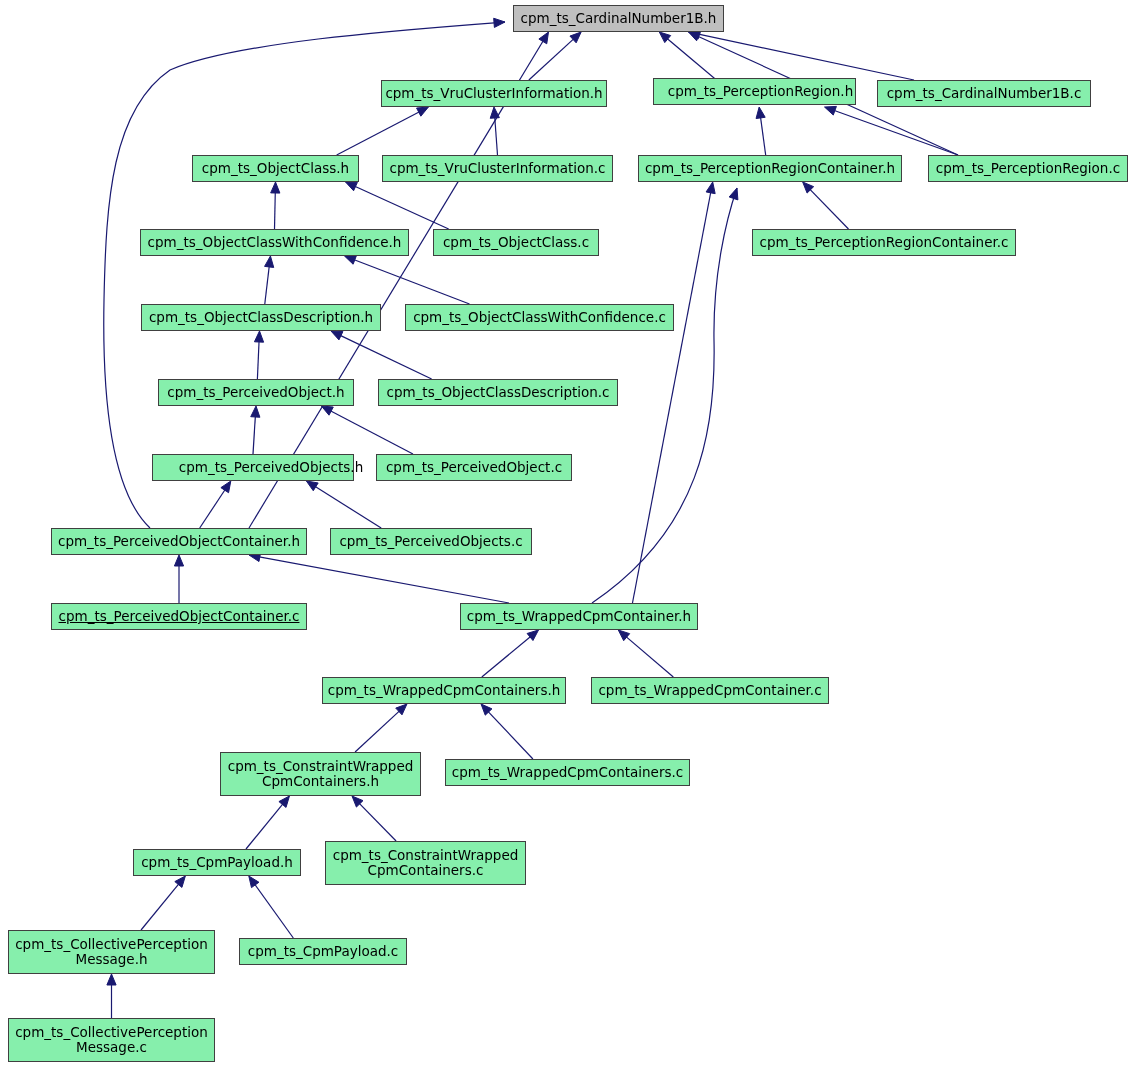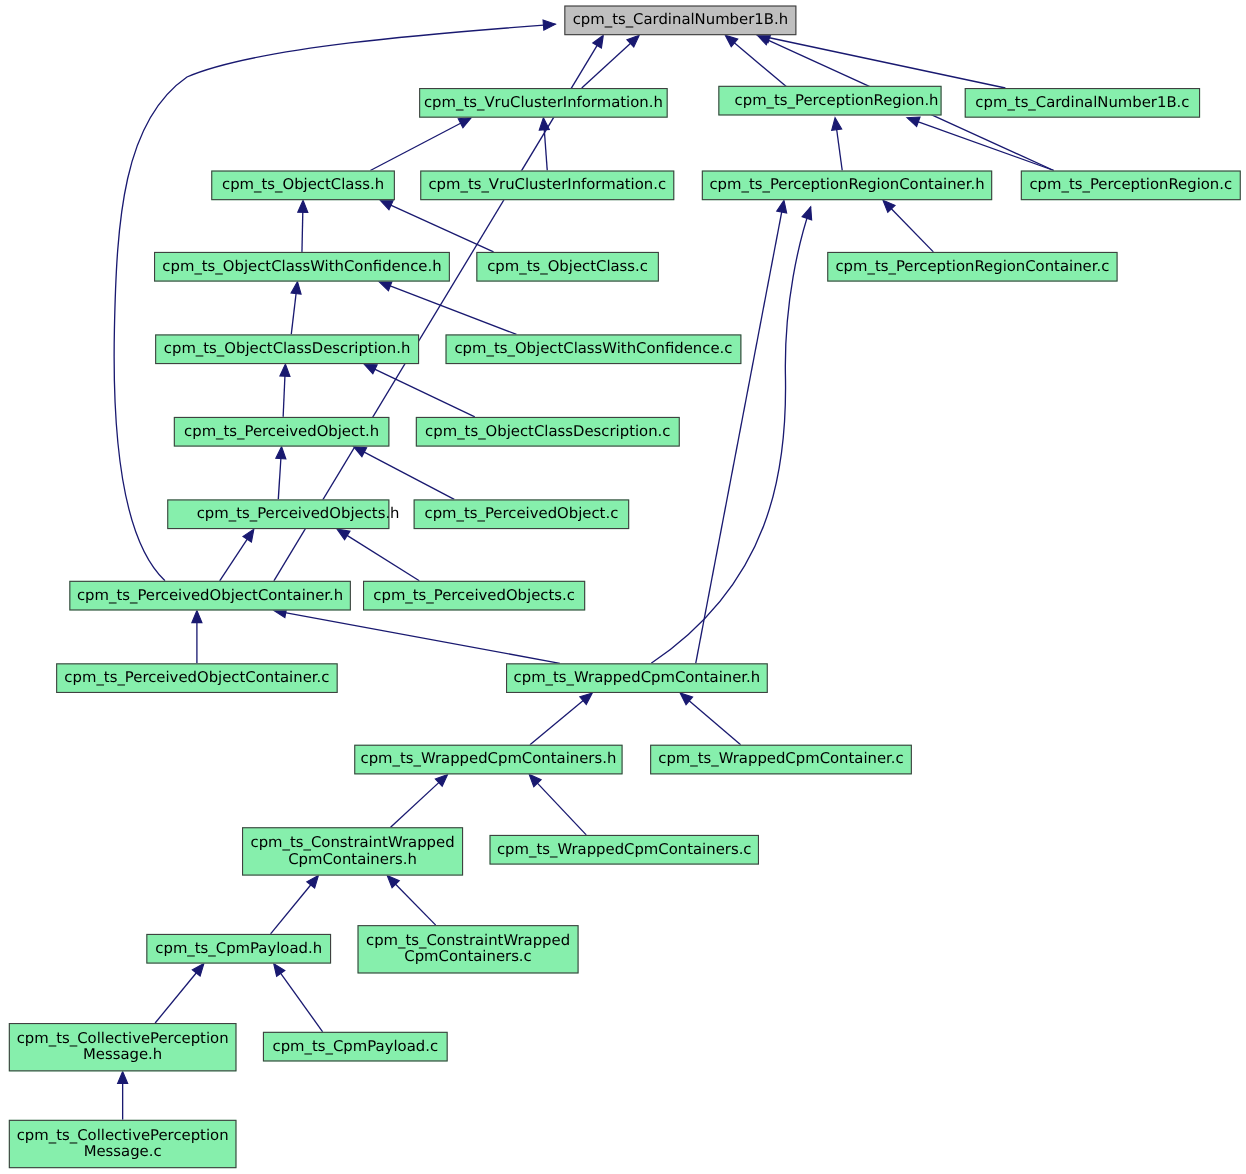--- a/index.html
+++ b/index.html
@@ -140,23 +140,23 @@
       <div class="node" style="left: 928px; top: 155px; width: 200px; height: 27px;">cpm_ts_PerceptionRegion.c</div>
       <div class="node" style="left: 140px; top: 229px; width: 269px; height: 27px;">cpm_ts_ObjectClassWithConfidence.h</div>
       <div class="node" style="left: 433px; top: 229px; width: 166px; height: 27px;">cpm_ts_ObjectClass.c</div>
       <div class="node" style="left: 724px; top: 229px; width: 264px; height: 27px; margin-left: 28px;">cpm_ts_PerceptionRegionContainer.c</div>
       <div class="node" style="left: 141px; top: 304px; width: 240px; height: 27px;">cpm_ts_ObjectClassDescription.h</div>
       <div class="node" style="left: 405px; top: 304px; width: 269px; height: 27px;">cpm_ts_ObjectClassWithConfidence.c</div>
       <div class="node" style="left: 158px; top: 379px; width: 196px; height: 27px; text-align: center;">cpm_ts_PerceivedObject.h</div>
       <div class="node" style="left: 378px; top: 379px; width: 240px; height: 27px;">cpm_ts_ObjectClassDescription.c</div>
       <div class="node" style="left: 152px; top: 454px; width: 202px; height: 27px; padding-left: 36px;">cpm_ts_PerceivedObjects.h</div>
       <div class="node" style="left: 376px; top: 454px; width: 196px; height: 27px;">cpm_ts_PerceivedObject.c</div>
-      <div class="node" style="left: 51px; top: 528px; width: 256px; height: 27px; margin-left: 12px;">cpm_ts_PerceivedObjectContainer.h</div>
+      <div class="node" style="left: 51px; top: 528px; width: 256px; height: 27px;">cpm_ts_PerceivedObjectContainer.h</div>
       <div class="node" style="left: 330px; top: 528px; width: 202px; height: 27px;">cpm_ts_PerceivedObjects.c</div>
-      <div class="node" style="left: 51px; top: 603px; width: 256px; height: 27px;">cpm_ts_PerceivedObjectContainer.c</div>
+      <div class="node" style="left: 51px; top: 603px; width: 256px; height: 27px; text-decoration: underline;">cpm_ts_PerceivedObjectContainer.c</div>
       <div class="node" style="left: 460px; top: 603px; width: 238px; height: 27px;">cpm_ts_WrappedCpmContainer.h</div>
       <div class="node" style="left: 322px; top: 677px; width: 244px; height: 27px;">cpm_ts_WrappedCpmContainers.h</div>
       <div class="node" style="left: 591px; top: 677px; width: 238px; height: 27px; text-align: right;">cpm_ts_WrappedCpmContainer.c</div>
       <div class="node" style="left: 220px; top: 752px; width: 201px; height: 44px;">cpm_ts_ConstraintWrapped
 CpmContainers.h</div>
       <div class="node" style="left: 445px; top: 759px; width: 245px; height: 27px;">cpm_ts_WrappedCpmContainers.c</div>
       <div class="node" style="left: 133px; top: 849px; width: 168px; height: 27px;">cpm_ts_CpmPayload.h</div>
       <div class="node" style="left: 325px; top: 841px; width: 201px; height: 44px;">cpm_ts_ConstraintWrapped
 CpmContainers.c</div>
       <div class="node" style="left: 8px; top: 930px; width: 207px; height: 44px;">cpm_ts_CollectivePerception

